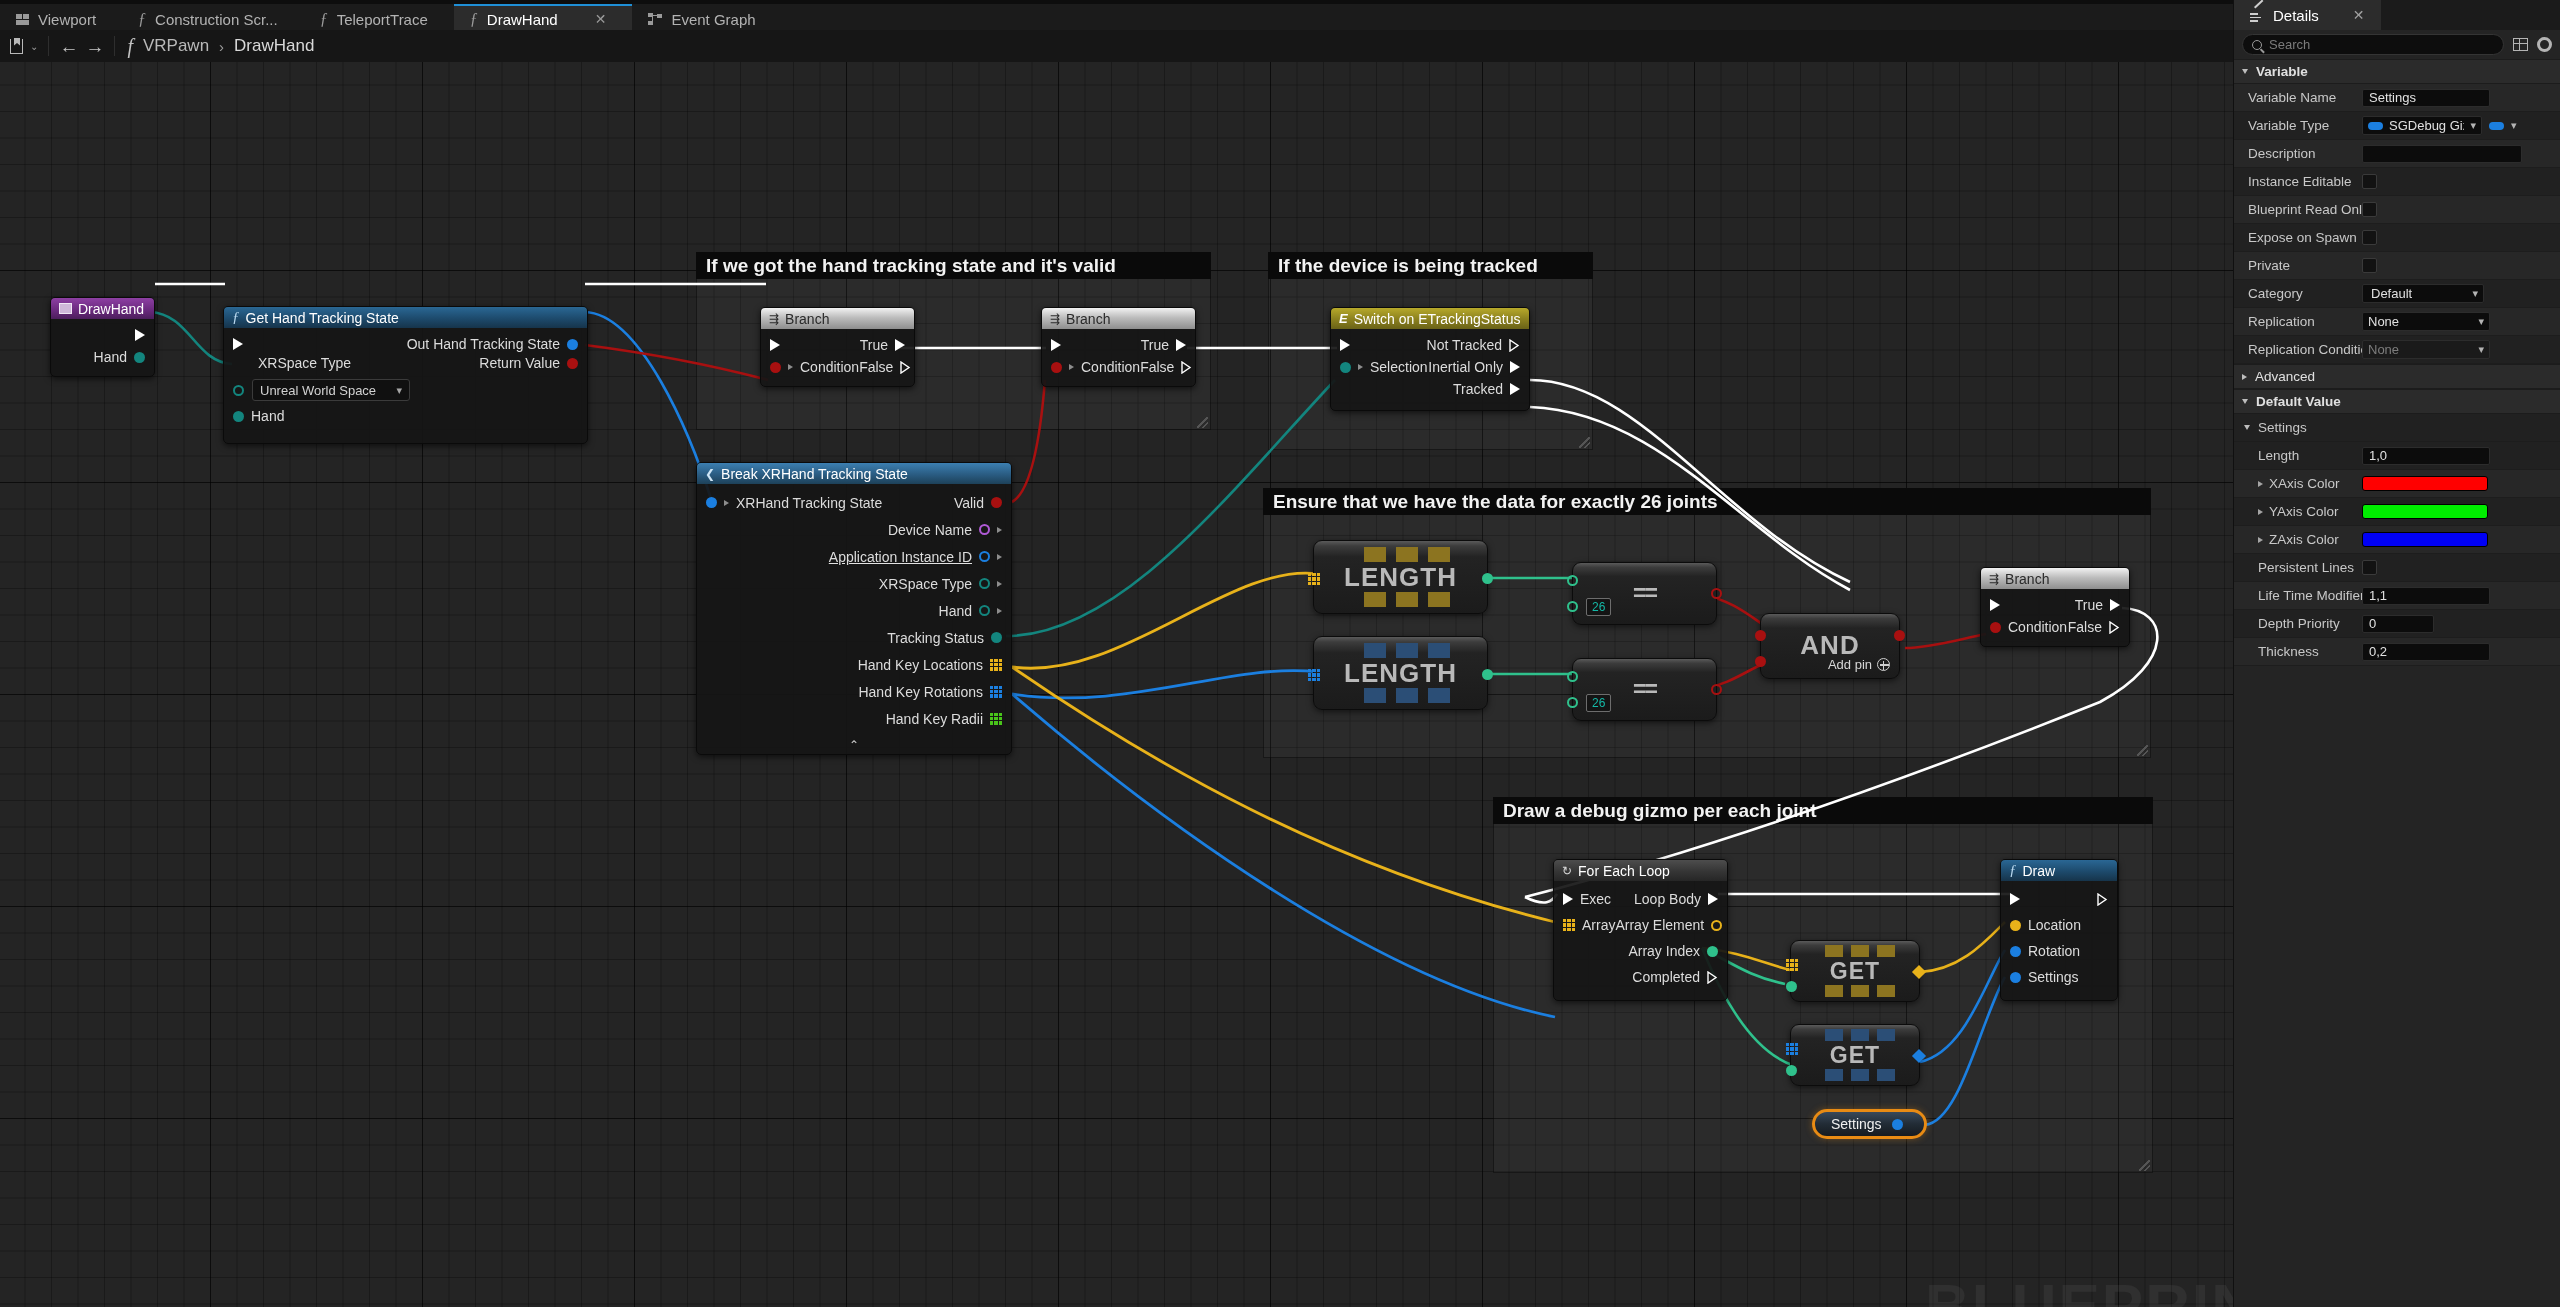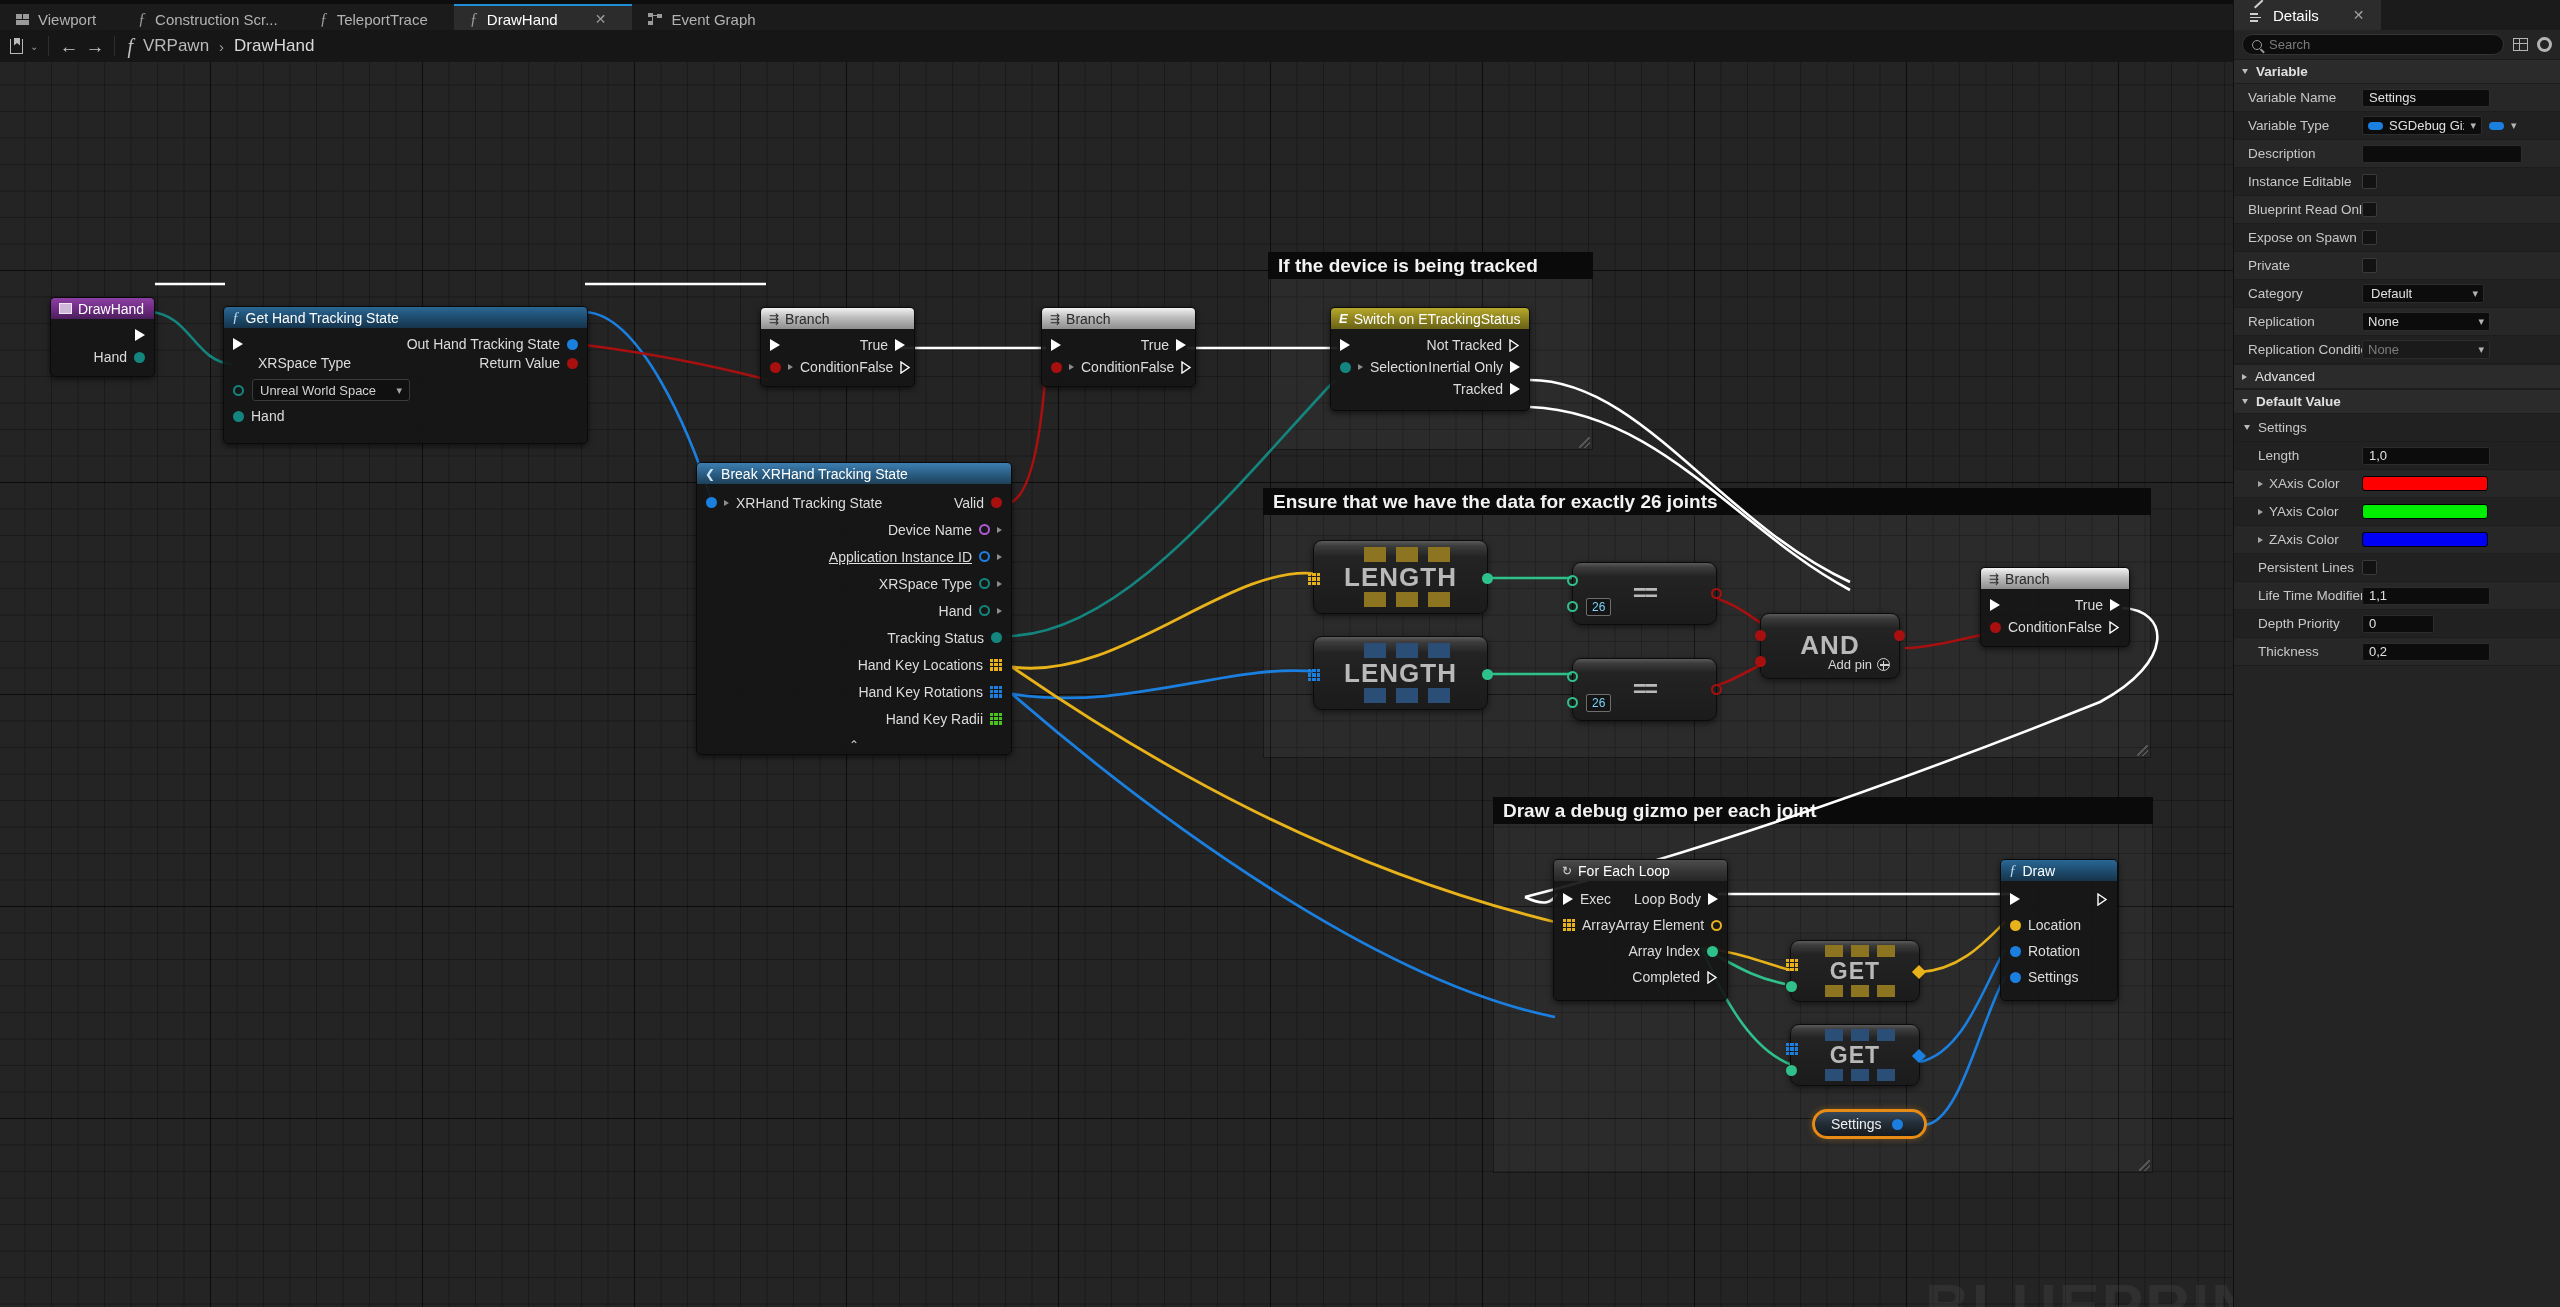--- a/index.html
+++ b/index.html
@@ -159,21 +159,21 @@
     display:flex; align-items:center; justify-content:center;
   }
   .bignode .bigtxt {
     font-size: 26px; font-weight: bold; color: #b9b9b9; letter-spacing:1px;
   }
   .bignode .opsym { font-size:23px; font-weight:bold; color:#b9b9b9; letter-spacing:-2px;}
   .decorgrid { position:absolute; display:grid; grid-template-columns:repeat(3, 22px); gap:10px; }
   .decorgrid i { display:block; height:15px; }
   .litbox {
     background:#141414; border:1px solid #6d6d6d; border-radius:2px;
-    font-size:12px; color:#7dd3fc; padding:1px 5px; min-width:22px; text-align:center;
+    font-size:12px; color:#14b8a6; padding:1px 5px; min-width:22px; text-align:center;
   }
   .addpin { font-size:13px; color:#d6d6d6; display:flex; align-items:center; gap:5px; }
   .addpin .plus {
     width:13px;height:13px;border-radius:50%;border:1.4px solid #cfcfcf; position:relative;
   }
   .addpin .plus::before{content:"";position:absolute;left:5px;top:2px;width:1.4px;height:9px;background:#cfcfcf;}
   .addpin .plus::after{content:"";position:absolute;left:2px;top:5.3px;width:9px;height:1.4px;background:#cfcfcf;}
 
   .varnode {
     position:absolute; height:30px; border-radius:15px;
@@ -305,20 +305,25 @@
       <span class="sep">›</span>
       <span class="crumb last">DrawHand</span>
     </div>
   </div>
   <div class="zoomlbl">Zoom -1</div>
 
   <div class="canvas">
 
     <div class="watermark">BLUEPRINT</div>
 
+    <div class="comment" style="left:696px; top:190px; width:515px; height:178px;">
+      <div class="cbody"></div>
+      <div class="ctitle">If we got the hand tracking state and it's valid</div>
+      <div class="cresize"></div>
+    </div>
     <div class="comment" style="left:1268px; top:190px; width:325px; height:198px;">
       <div class="cbody"></div>
       <div class="ctitle">If the device is being tracked</div>
       <div class="cresize"></div>
     </div>
     <div class="comment" style="left:1263px; top:426px; width:888px; height:270px;">
       <div class="cbody"></div>
       <div class="ctitle">Ensure that we have the data for exactly 26 joints</div>
       <div class="cresize"></div>
     </div>

